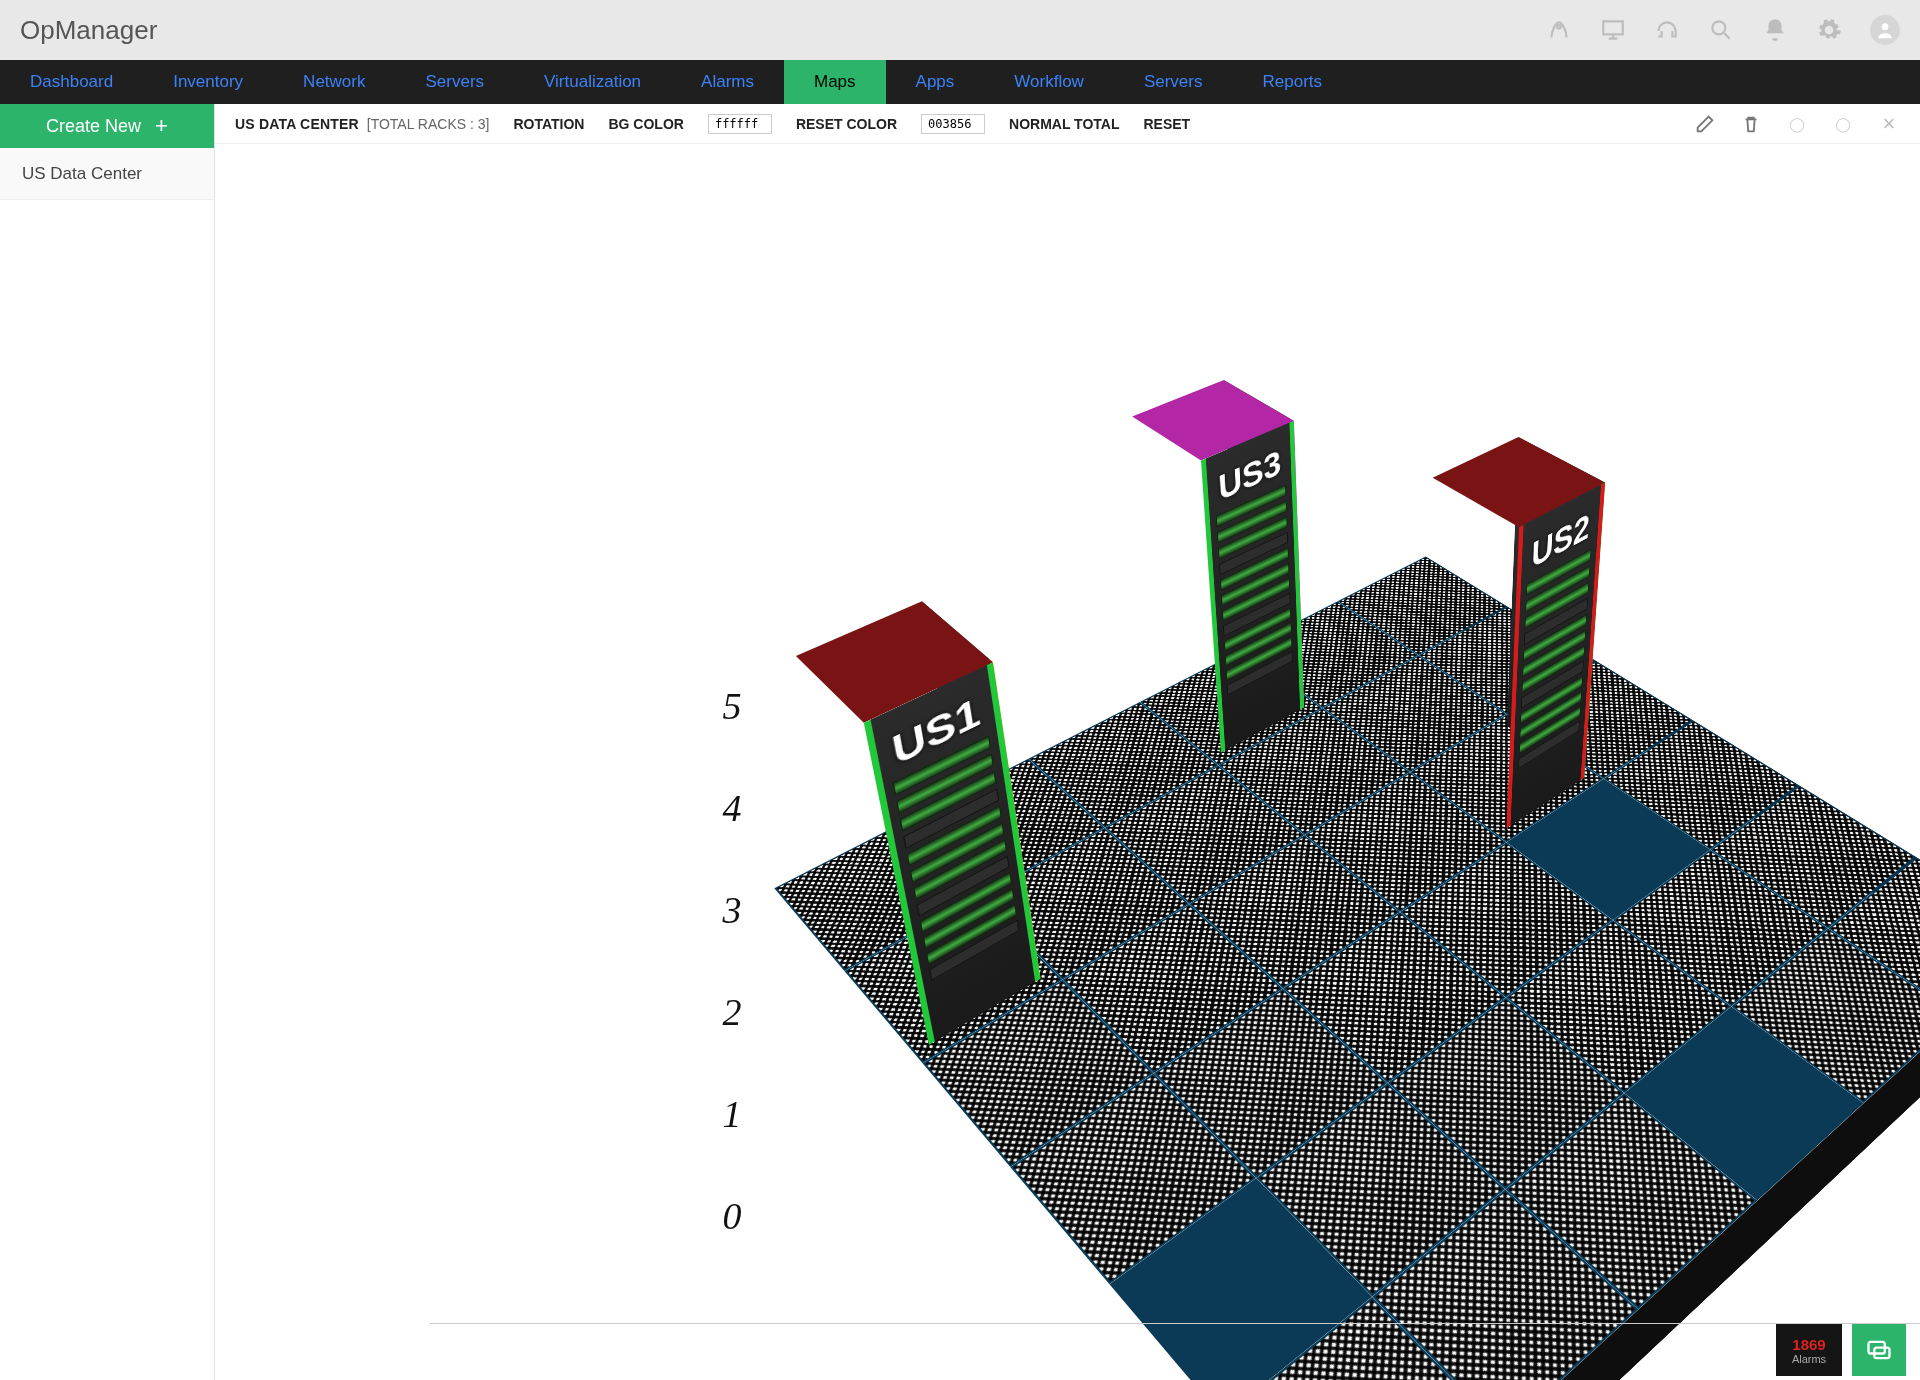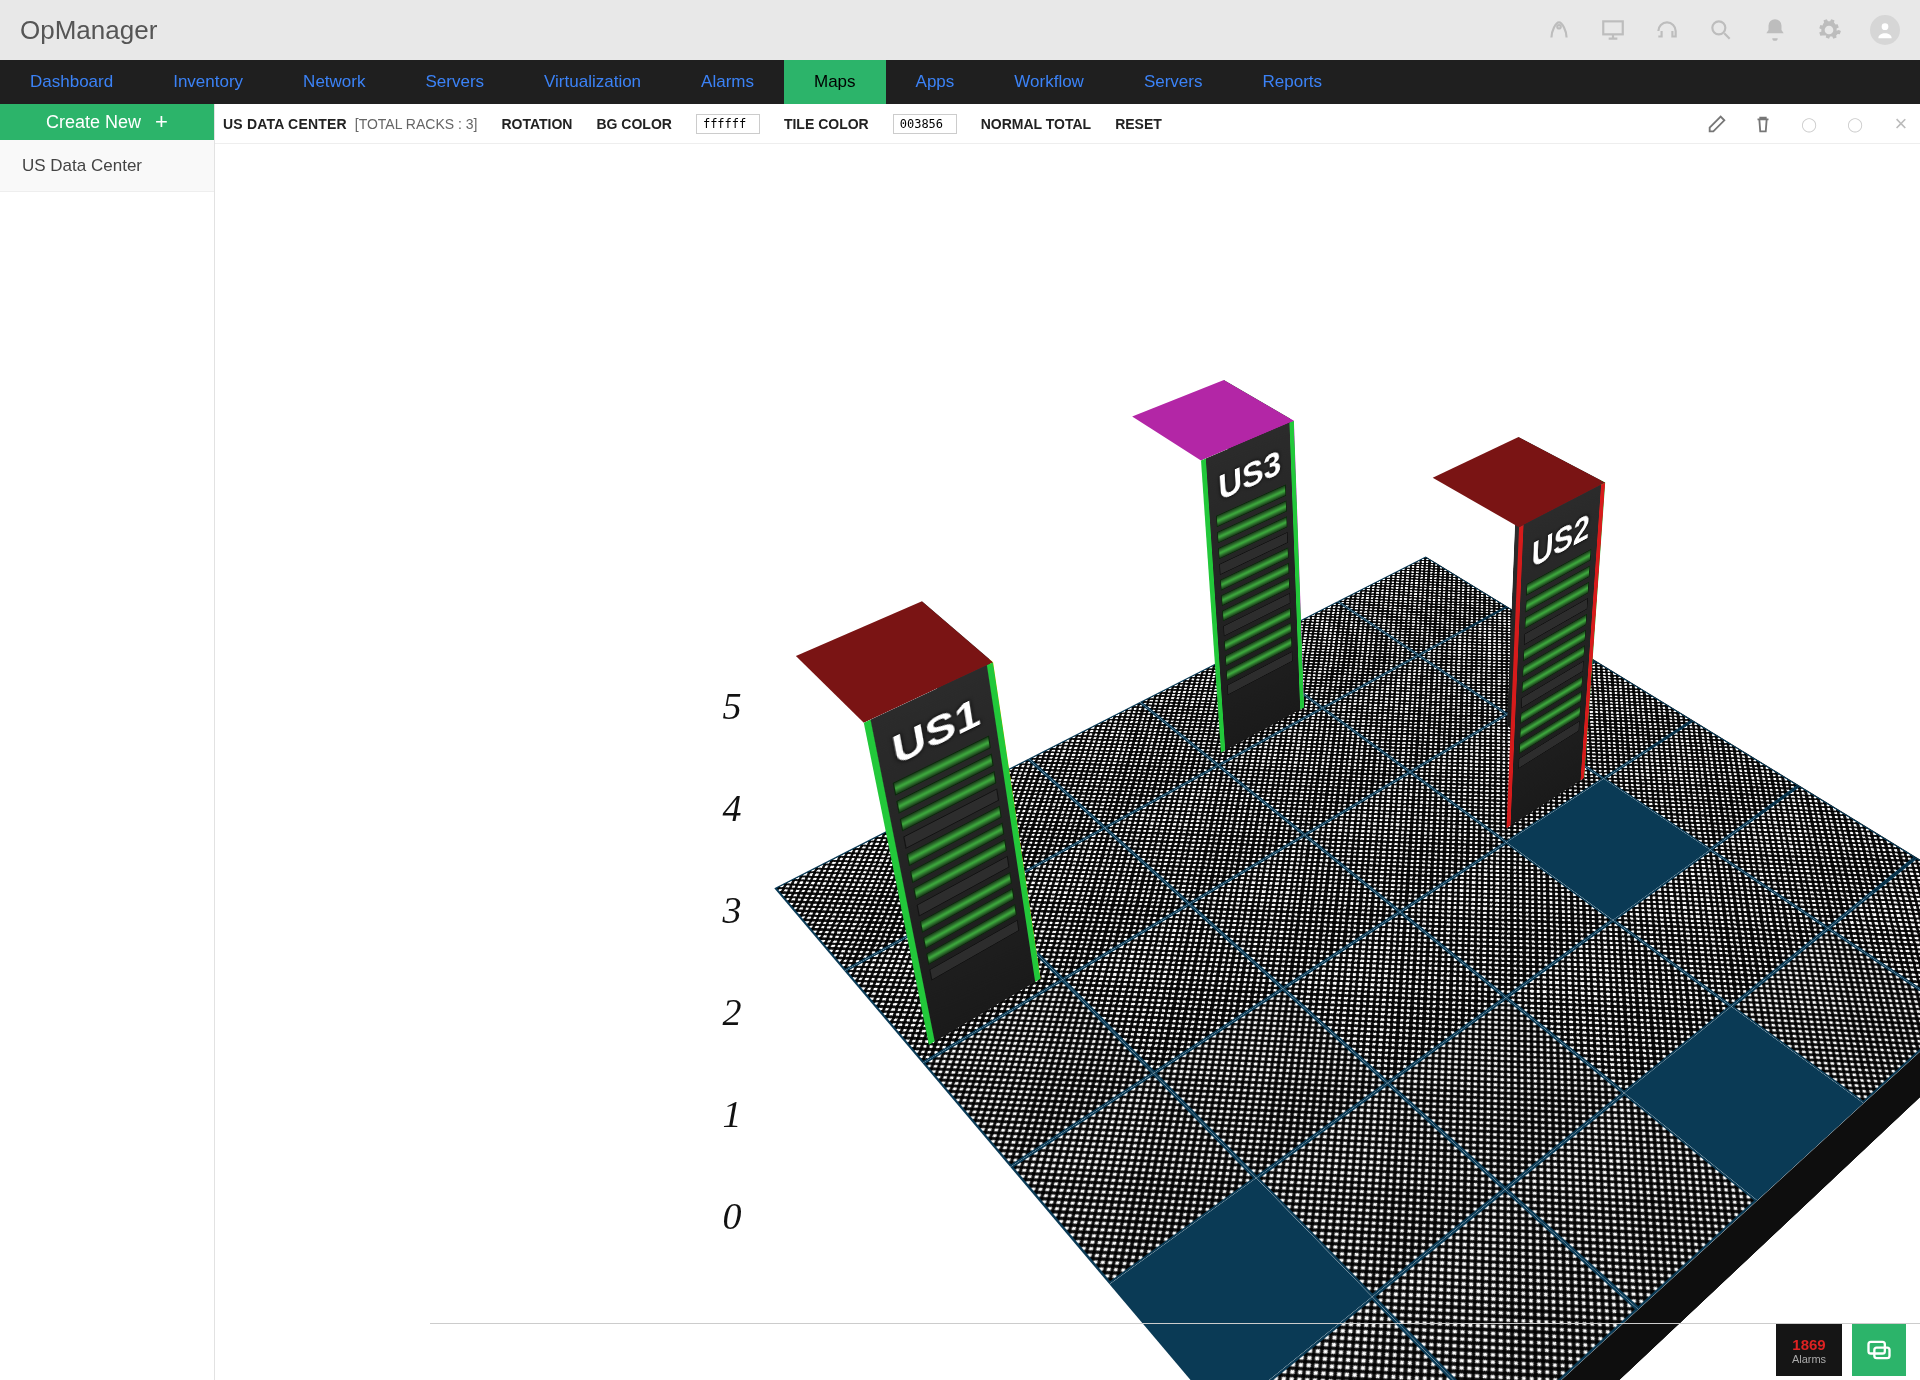--- a/index.html
+++ b/index.html
@@ -71,21 +71,21 @@
   }
   .sidebar {
     width: 215px;
     flex: 0 0 215px;
     background: #fff;
     border-right: 1px solid #e2e2e2;
     display: flex;
     flex-direction: column;
   }
   .create-btn {
-    height: 36px;
+    height: 44px;
     background: #2cb46a;
     color: #fff;
     font-size: 18px;
     display: flex;
     align-items: center;
     justify-content: center;
     gap: 14px;
     cursor: pointer;
   }
   .create-btn .plus { font-size: 22px; line-height: 1; }
@@ -104,21 +104,21 @@
     flex: 1;
     display: flex;
     flex-direction: column;
     background:#fff;
     position: relative;
   }
 
   
   .toolbar {
     height: 40px;
-    padding: 0 8px;
+    padding: 0 20px;
     display: flex;
     align-items: center;
     gap: 24px;
     font-size: 14px;
     color: #222;
     border-bottom: 1px solid #eee;
   }
   .toolbar .dc-name { font-weight: 700; letter-spacing: .2px; }
   .toolbar .dc-meta { color:#666; font-weight:400; margin-left:4px;}
   .toolbar .lbl { font-weight: 700; cursor:pointer; }
@@ -323,21 +323,21 @@
 
   <div class="main">
     <div class="toolbar">
       <span>
         <span class="dc-name">US DATA CENTER</span>
         <span class="dc-meta">[TOTAL RACKS : 3]</span>
       </span>
       <span class="lbl">ROTATION</span>
       <span class="lbl">BG COLOR</span>
       <input class="color-val" value="ffffff" style="">
-      <span class="lbl">TILE COLOR</span>
+      <span class="lbl">RESET COLOR</span>
       <input class="color-val" value="003856" style="">
       <span class="lbl">NORMAL TOTAL</span>
       <span class="lbl">RESET</span>
       <span class="spacer"></span>
       <span class="right-ico">
           <svg viewBox="0 0 24 24" fill="none" stroke="currentColor" stroke-width="2">
             <path d="M4 20h4L20 8l-4-4L4 16v4z"></path>
           </svg>
         </span>
       <span class="right-ico">

